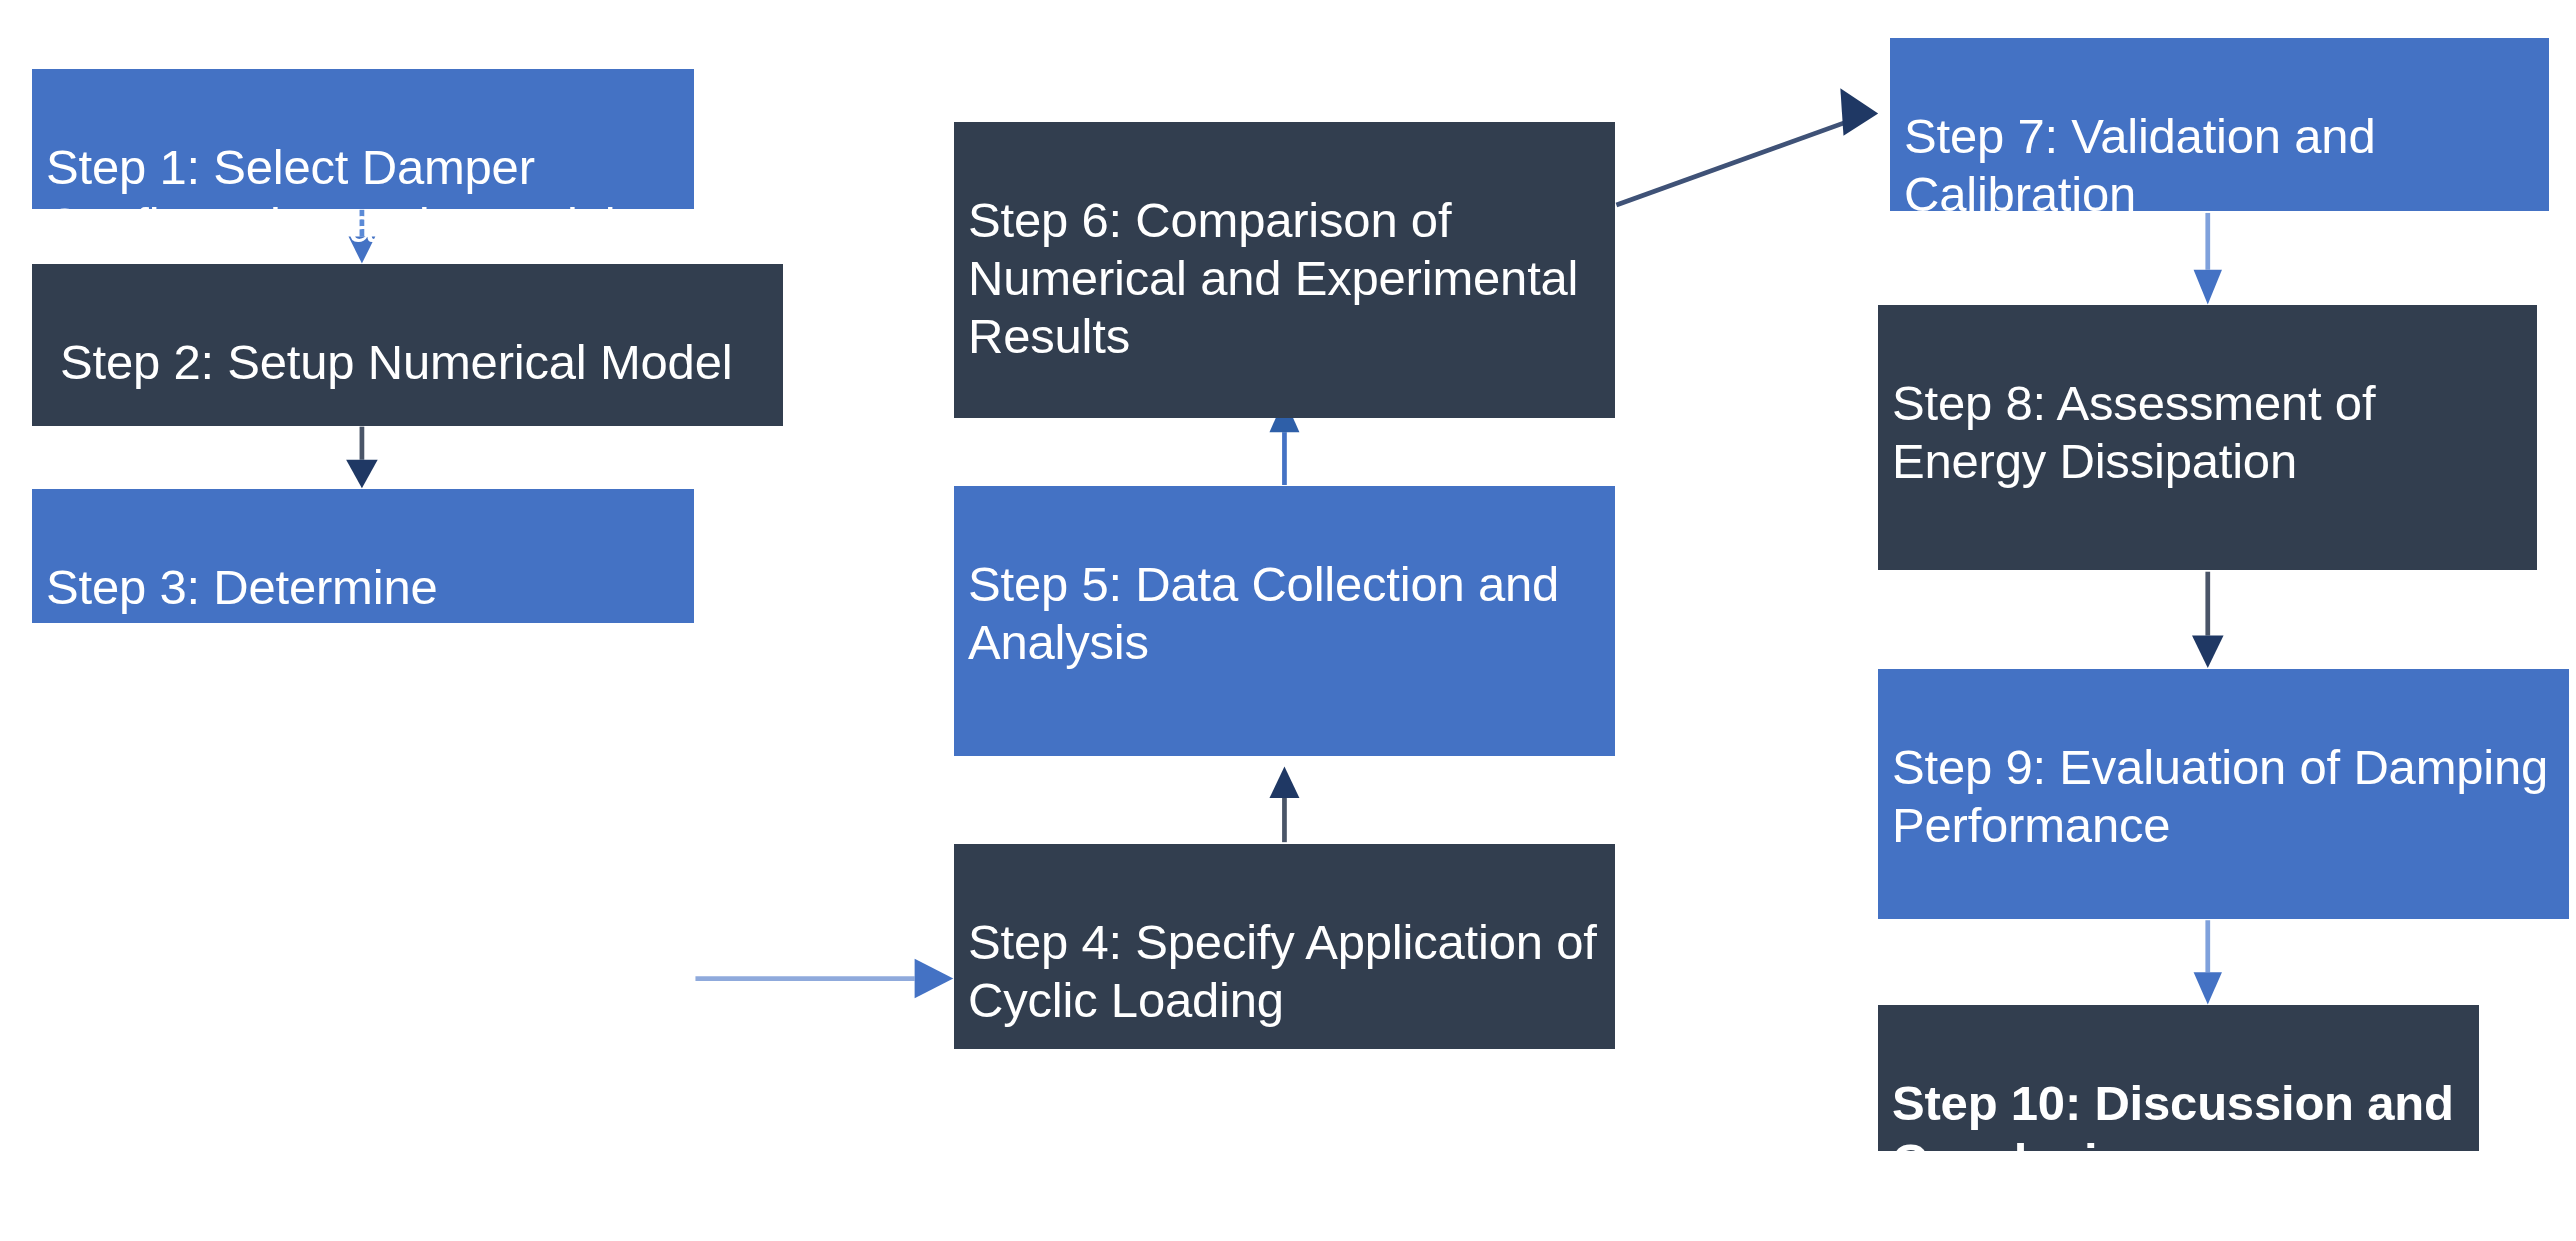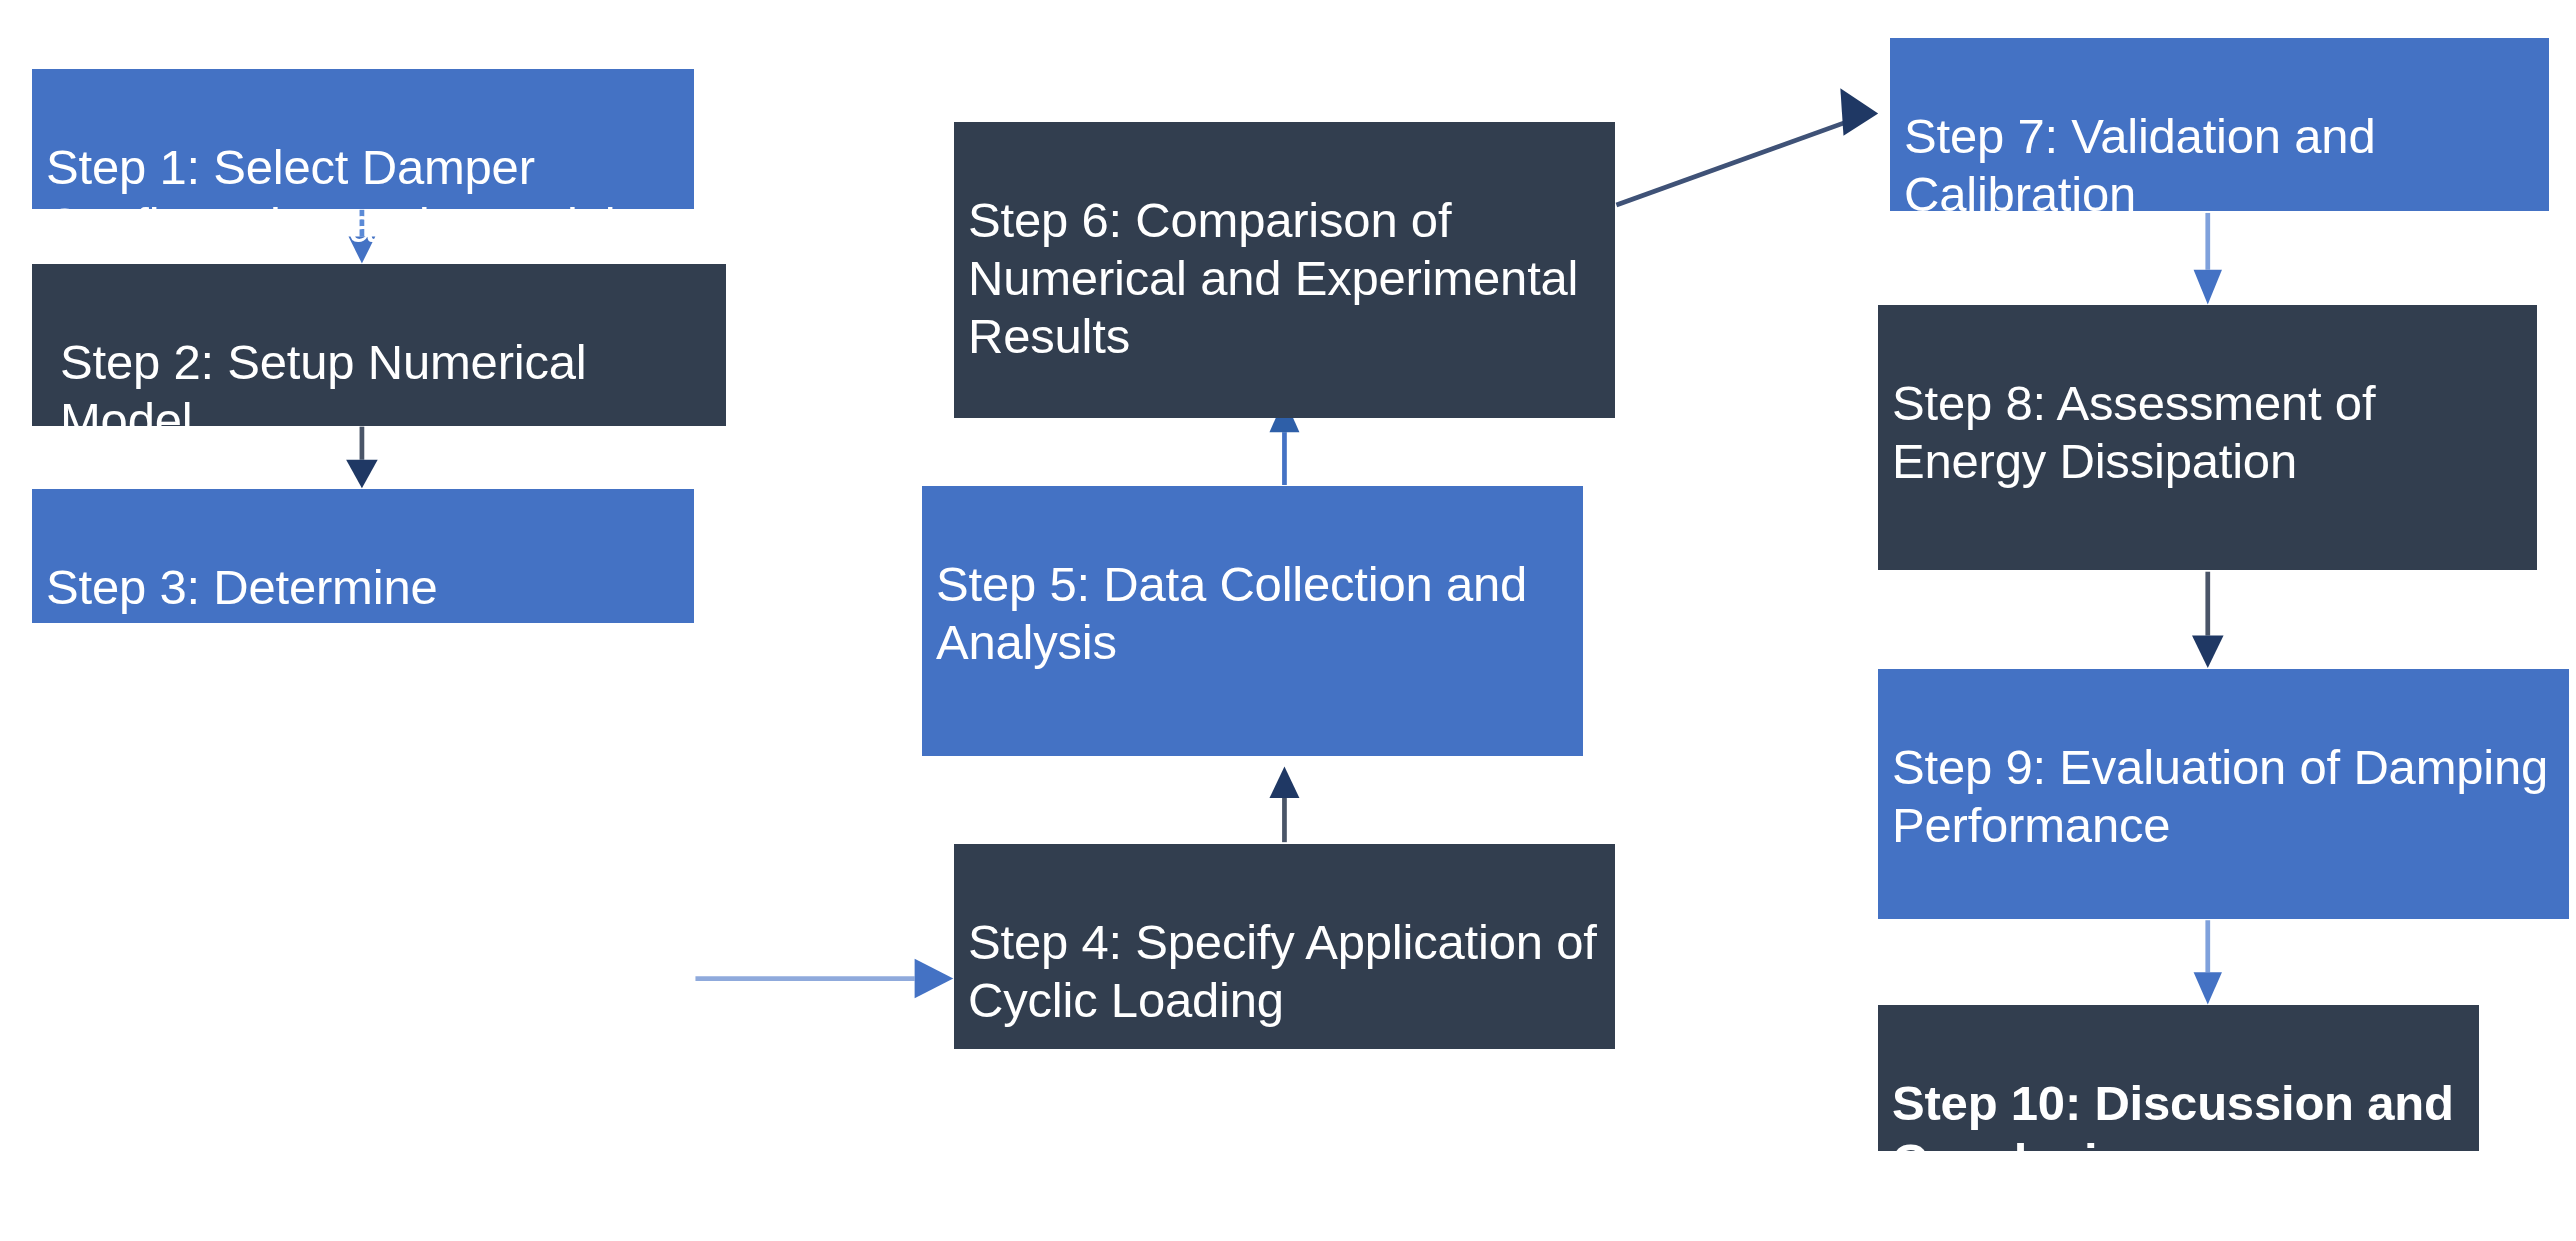--- a/index.html
+++ b/index.html
@@ -88,33 +88,33 @@
     <g>
       <line x1="2800" y1="1167" x2="2800" y2="1233" stroke="#7FA1DC" stroke-width="6"></line>
       <polygon points="2782,1233 2818,1233 2800,1274" fill="#4472C4"></polygon>
     </g>
   </svg>
 
   <div class="node blue" style="left:32px; top:69px; width:662px; height:140px;">
     <span class="label">Step 1: Select Damper Configuration and Material</span>
   </div>
 
-  <div class="node dark" style="left:32px; top:264px; width:694px; height:162px;padding-left:28px;">
+  <div class="node dark" style="left:32px; top:264px; width:751px; height:162px;padding-left:28px;">
     <span class="label">Step 2: Setup Numerical Model</span>
   </div>
 
   <div class="node blue" style="left:32px; top:489px; width:662px; height:134px;">
     <span class="label">Step 3: Determine Experimental Setup and Instrumentation</span>
   </div>
 
   <div class="node dark" style="left:954px; top:844px; width:661px; height:205px;">
     <span class="label">Step 4: Specify Application of Cyclic Loading</span>
   </div>
 
-  <div class="node blue" style="left:922px; top:486px; width:661px; height:270px;">
+  <div class="node blue" style="left:954px; top:486px; width:661px; height:270px;">
     <span class="label">Step 5: Data Collection and Analysis</span>
   </div>
 
   <div class="node dark" style="left:954px; top:122px; width:661px; height:296px;">
     <span class="label">Step 6: Comparison of Numerical and Experimental Results</span>
   </div>
 
   <div class="node blue" style="left:1878px; top:38px; width:659px; height:173px;margin-left:12px;">
     <span class="label">Step 7:  Validation and Calibration</span>
   </div>

